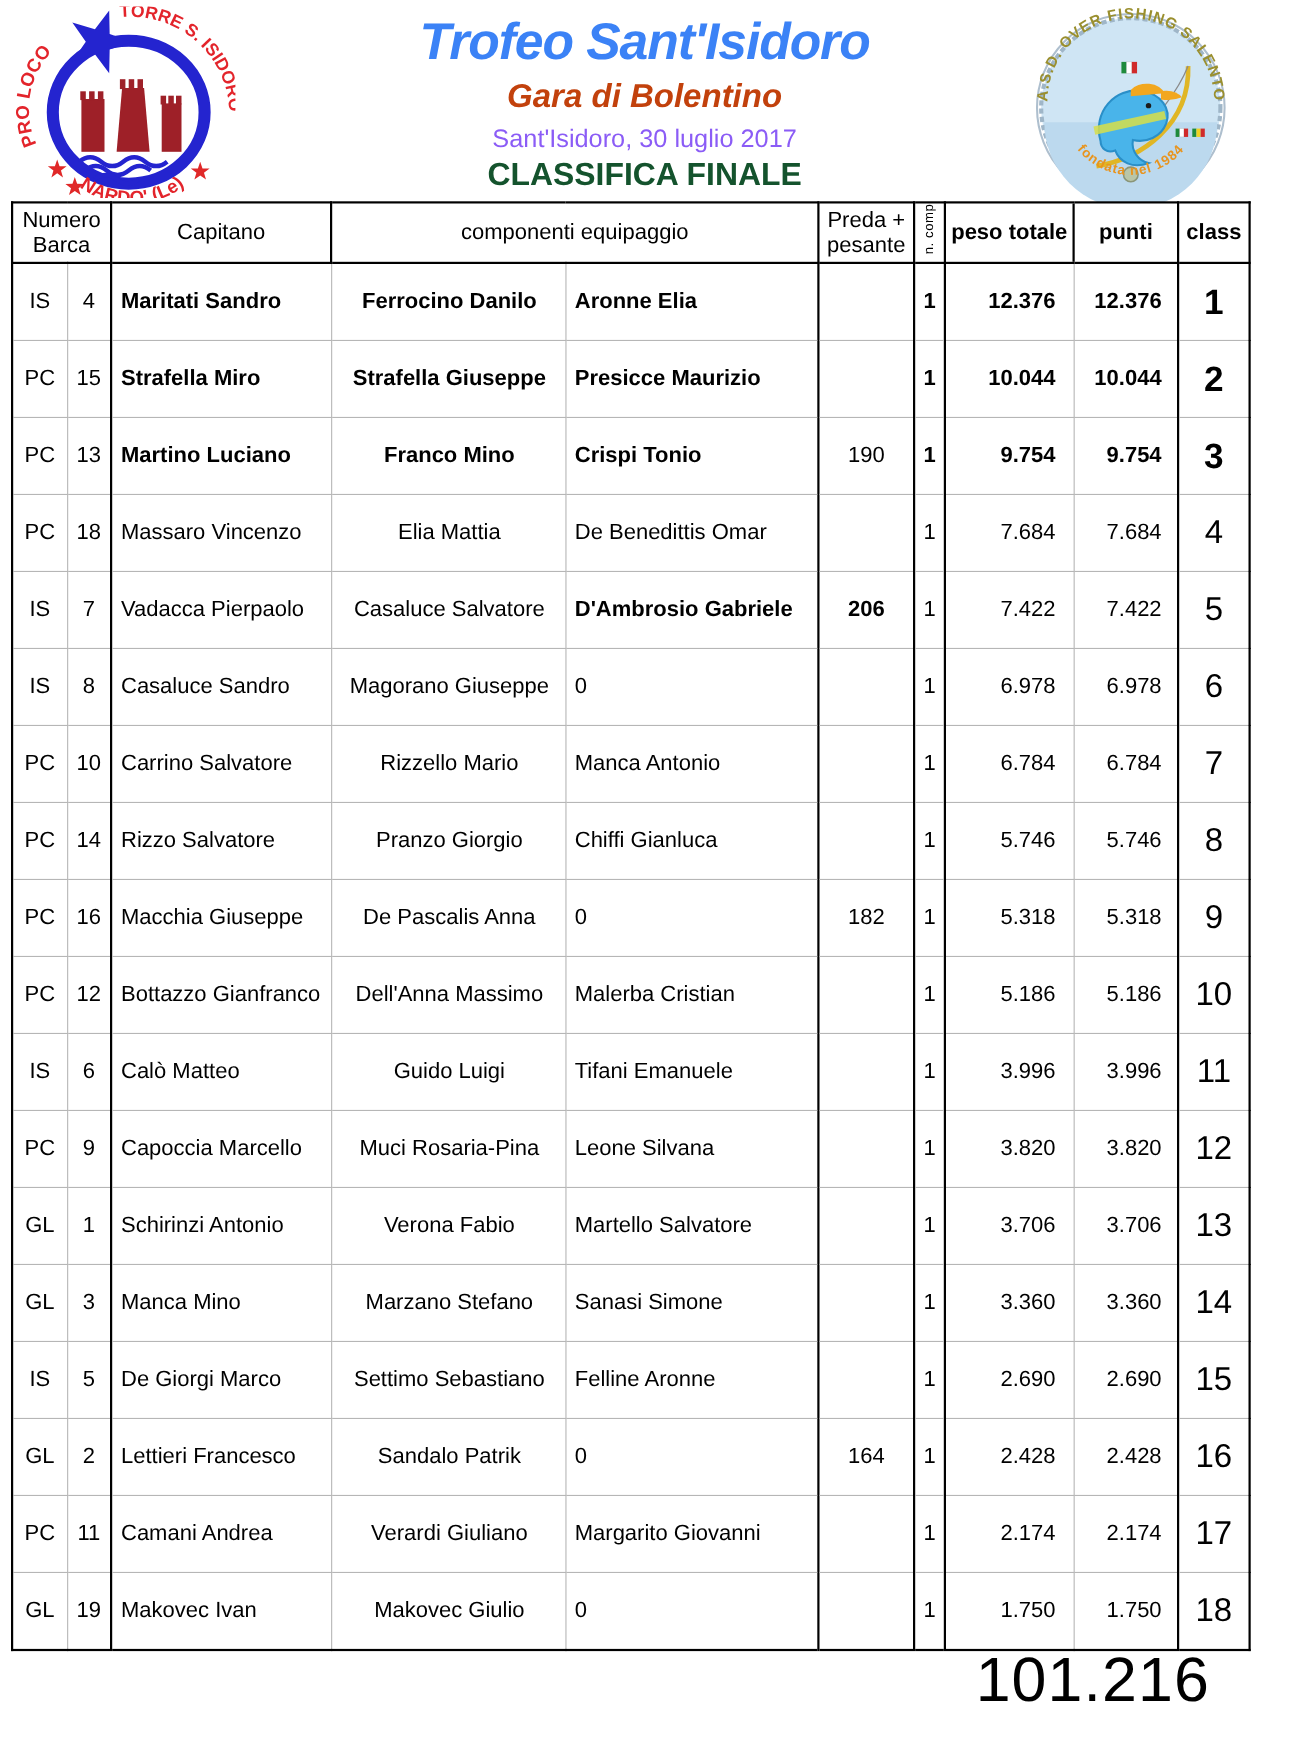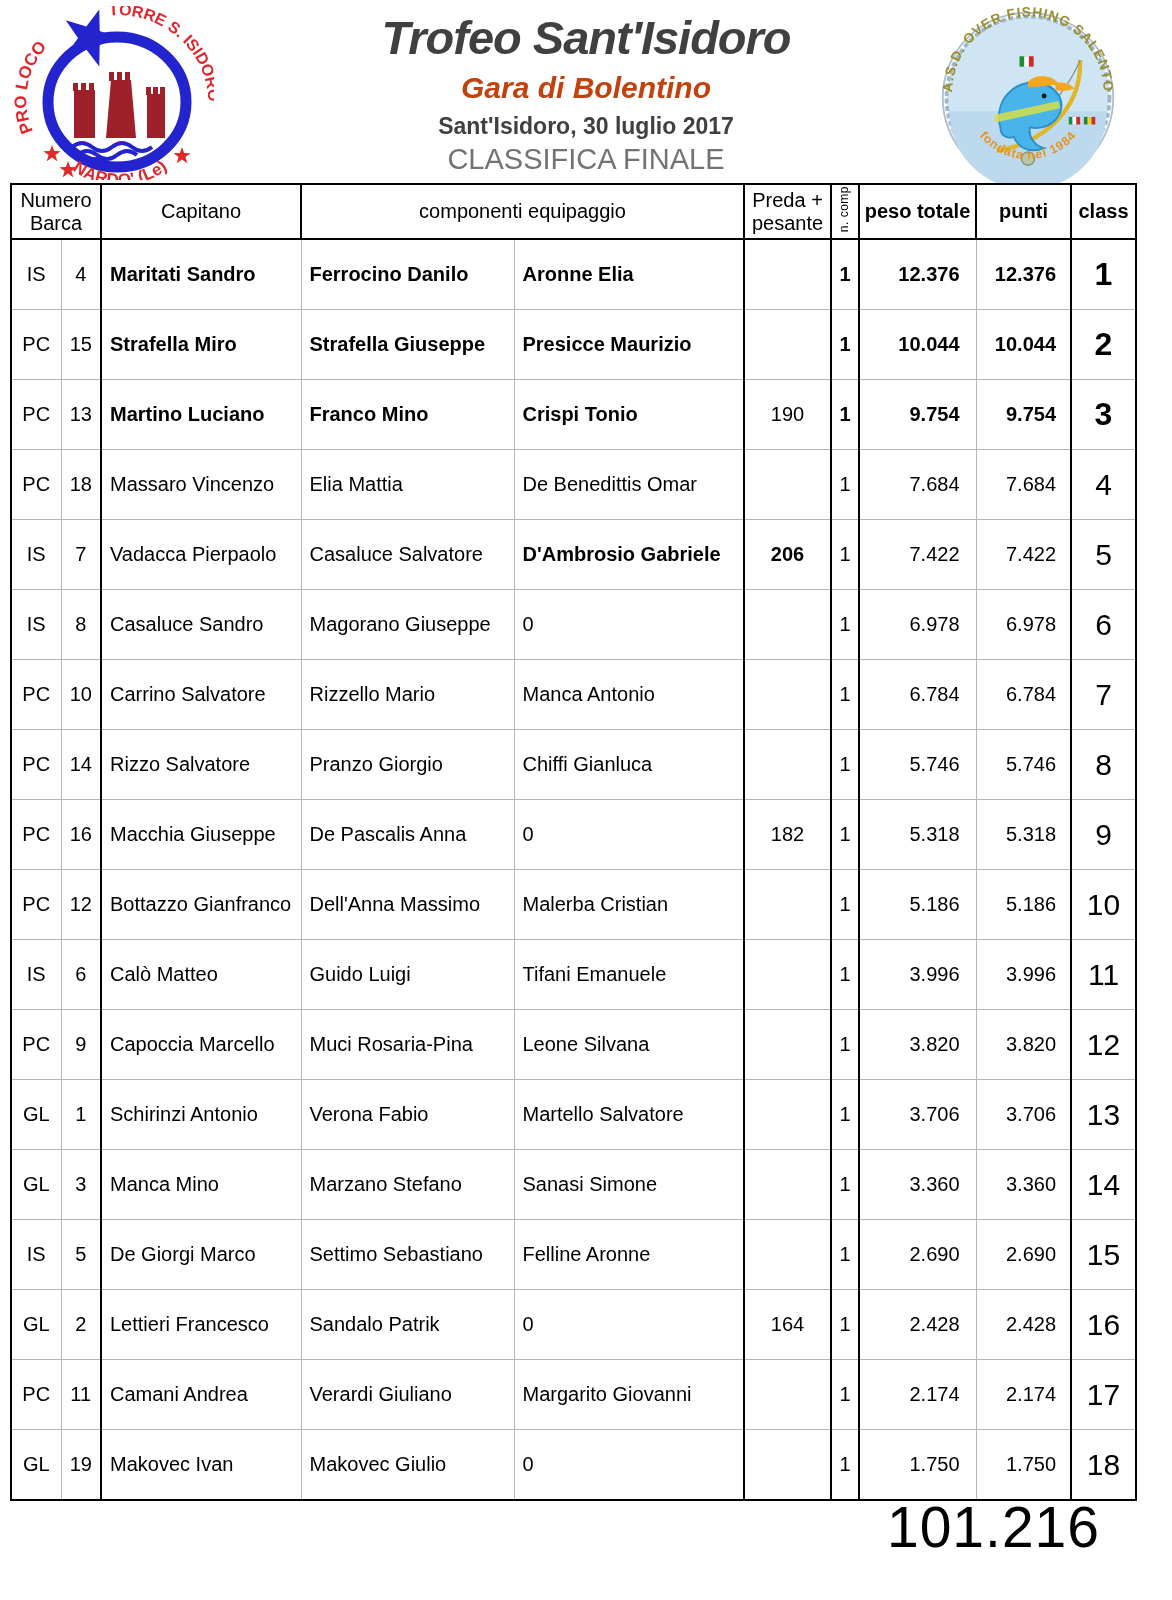--- a/index.html
+++ b/index.html
@@ -3,36 +3,36 @@
 <meta charset="utf-8">
 <style>
   html,body{margin:0;padding:0;background:#fff;}
   body{font-family:"Liberation Sans", sans-serif; color:#000;}
   .page{position:relative;width:1172px;height:1600px;background:#fff;overflow:hidden;}
 
   
   .titles{position:absolute;left:0;top:0;width:100%;text-align:center;}
   .title-main{margin:10px 0 0 0;font-size:47px;font-weight:bold;font-style:italic;letter-spacing:-1px;}
   .title-sub{margin:6px 0 0 0;font-size:30px;font-weight:bold;font-style:italic;}
-  .title-date{margin:8px 0 0 0;font-size:23px;font-weight:bold;color:#404040;}
-  .title-class{margin:3px 0 0 0;font-size:29px;font-weight:normal;color:#737373;letter-spacing:0px;}
+  .title-date{margin:8px 0 0 0;font-size:23px;font-weight:normal;color:#8b5cf6;}
+  .title-class{margin:3px 0 0 0;font-size:29px;font-weight:bold;color:#14532d;letter-spacing:0px;}
   .logo-left{position:absolute;left:14px;top:6px;}
   .logo-right{position:absolute;left:938px;top:6px;}
 
   
   table.results{position:absolute;left:10px;top:183px;width:1125px;border-collapse:collapse;table-layout:fixed;border:2px solid #000;}
   thead th{height:53px;font-size:20px;font-weight:normal;border:2px solid #000;border-bottom:2px solid #000;padding:0;line-height:1.15;vertical-align:middle;background:#fff;}
   thead th.h-peso{border-right:1px solid #444;}
   thead th.h-bold{font-weight:bold;}
   .vtext{display:inline-block;writing-mode:vertical-rl;transform:rotate(180deg);font-size:12px;letter-spacing:.5px;white-space:nowrap;}
   tbody td{height:69px;font-size:20px;vertical-align:middle;padding:0 6px;border-bottom:1px solid #b6b6b6;overflow:hidden;white-space:nowrap;background:#fff;}
   td.c-sigla{text-align:center;border-right:1px solid #b6b6b6;}
   td.c-num{text-align:center;border-right:2px solid #000;}
   td.c-cap{text-align:left;border-right:1px solid #b6b6b6;padding-left:8px;}
-  td.c-crew1{text-align:left;border-right:1px solid #b6b6b6;padding-left:8px;}
+  td.c-crew1{text-align:center;border-right:1px solid #b6b6b6;padding-left:8px;}
   td.c-crew2{text-align:left;border-right:2px solid #000;padding-left:8px;}
   td.c-preda{text-align:center;border-right:2px solid #000;}
   td.c-ncomp{text-align:center;border-right:2px solid #000;padding:0 2px;}
   td.c-peso{text-align:right;border-right:1px solid #b6b6b6;padding-right:16px;}
   td.c-punti{text-align:right;border-right:2px solid #000;padding-right:14px;}
   td.c-class{text-align:center;font-size:30px;}
   td.b{font-weight:bold;}
   td.c-class.b{font-size:32px;}
 
   
@@ -88,21 +88,21 @@
         </g>
     </g>
     <g font-family="Liberation Sans, sans-serif" font-weight="bold" fill="#e3242b">
       <text font-size="17"><textPath href="#arcLeft" startOffset="8%">PRO LOCO</textPath></text>
       <text font-size="16"><textPath href="#arcTop" startOffset="2%">TORRE S. ISIDORO</textPath></text>
       <text font-size="17"><textPath href="#arcBottom" startOffset="14%">NARDO' (Le)</textPath></text>
     </g>
   </svg>
 
   <div class="titles">
-    <h1 class="title-main" style="color:#404040;">Trofeo Sant'Isidoro</h1>
+    <h1 class="title-main" style="color:#3b82f6;">Trofeo Sant'Isidoro</h1>
     <div class="title-sub" style="color:#c2410c;">Gara di Bolentino</div>
     <div class="title-date">Sant'Isidoro, 30 luglio 2017</div>
     <div class="title-class">CLASSIFICA FINALE</div>
   </div>
 
   <svg class="logo-right" width="180" height="182" viewBox="0 0 190 190">
     <defs>
       <path id="arcTopR" d="M17,108 A80,80 0 1 1 173,108" fill="none"></path>
       <path id="arcBotR" d="M37,126 A66,66 0 0 0 153,126" fill="none"></path>
     </defs>

